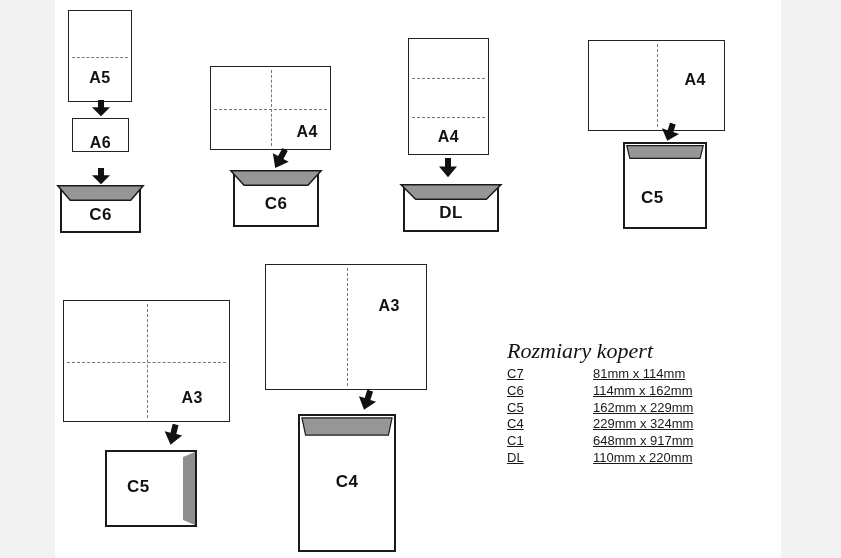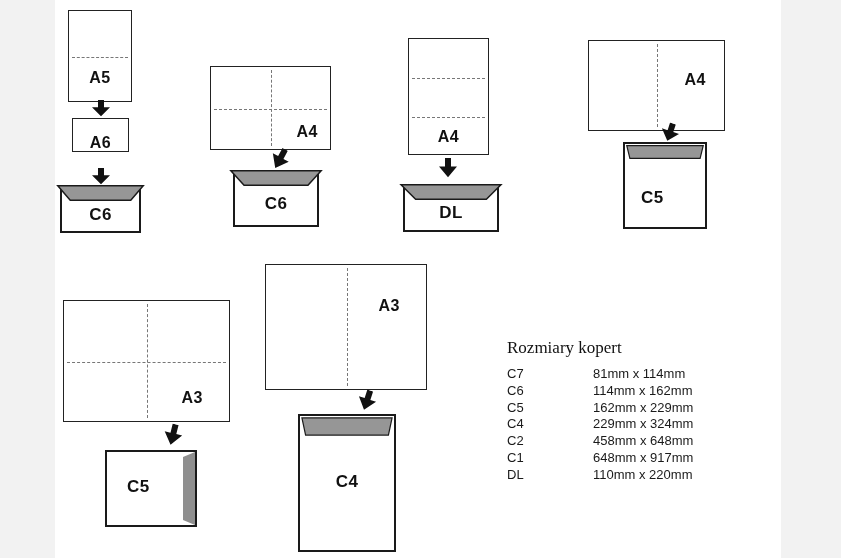--- a/index.html
+++ b/index.html
@@ -13,22 +13,22 @@
   .center-x{left:0;right:0;text-align:center;}
   .env{position:absolute;background:#ffffff;border:2px solid #1a1a1a;box-sizing:border-box;}
   .env-label{position:absolute;font-weight:bold;font-size:17px;color:#111;letter-spacing:.5px;}
   .flap-out{position:absolute;left:-6px;right:-6px;top:-4px;height:16px;}
   .flap-in{position:absolute;left:1px;right:1px;top:1px;}
   .flap-out svg,.flap-in svg{width:100%;height:100%;display:block;}
   .arrow{position:absolute;width:20px;height:26px;}
   .arrow svg{width:100%;height:100%;display:block;}
   .side-strip{position:absolute;right:0;top:0;bottom:0;width:12px;background:#8f8f8f;
               clip-path:polygon(0 7%,100% 0,100% 100%,0 93%);}
-  .table-title{position:absolute;font-family:"Liberation Serif",serif;font-size:17px;color:#111;}
-  .size-table{position:absolute;font-size:13px;color:#1a1a1a;}
+  .table-title{position:absolute;font-family:"Liberation Serif",serif;font-size:22px;color:#111;font-style:italic;}
+  .size-table{position:absolute;font-size:13px;color:#1a1a1a;text-decoration:underline;}
   .size-row{display:flex;height:16.8px;line-height:16.8px;}
   .size-code{width:86px;}
 </style>
 </head>
 <body>
 
 <div id="page">
   <div id="canvas"></div>
 
   <div class="sheet" style="left:68px;top:10px;width:64px;height:92px;">
@@ -158,24 +158,20 @@
     </div>
     <div class="size-row">
       <span class="size-code">C5</span>
       <span class="size-dim">162mm x 229mm</span>
     </div>
     <div class="size-row">
       <span class="size-code">C4</span>
       <span class="size-dim">229mm x 324mm</span>
     </div>
     <div class="size-row">
-      <span class="size-code">C2</span>
-      <span class="size-dim">458mm x 648mm</span>
-    </div>
-    <div class="size-row">
       <span class="size-code">C1</span>
       <span class="size-dim">648mm x 917mm</span>
     </div>
     <div class="size-row">
       <span class="size-code">DL</span>
       <span class="size-dim">110mm x 220mm</span>
     </div>
   </div>
 </div>
 

